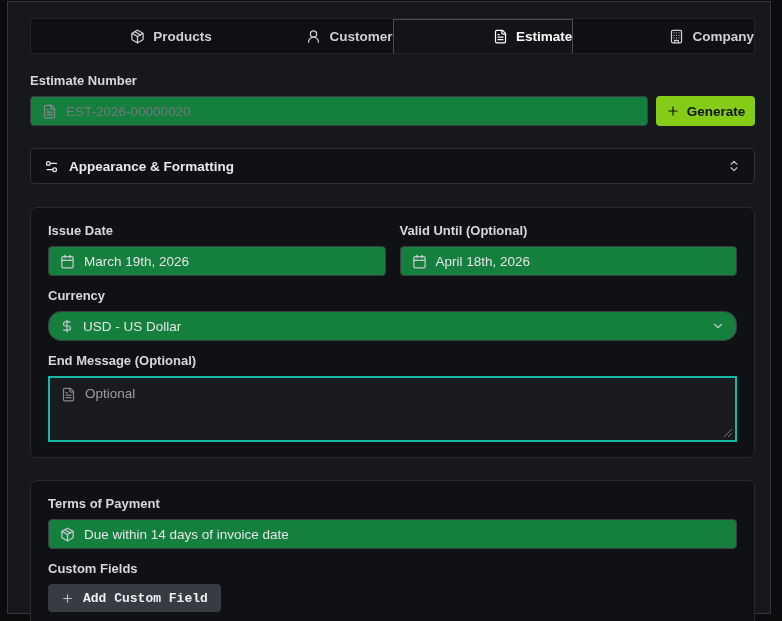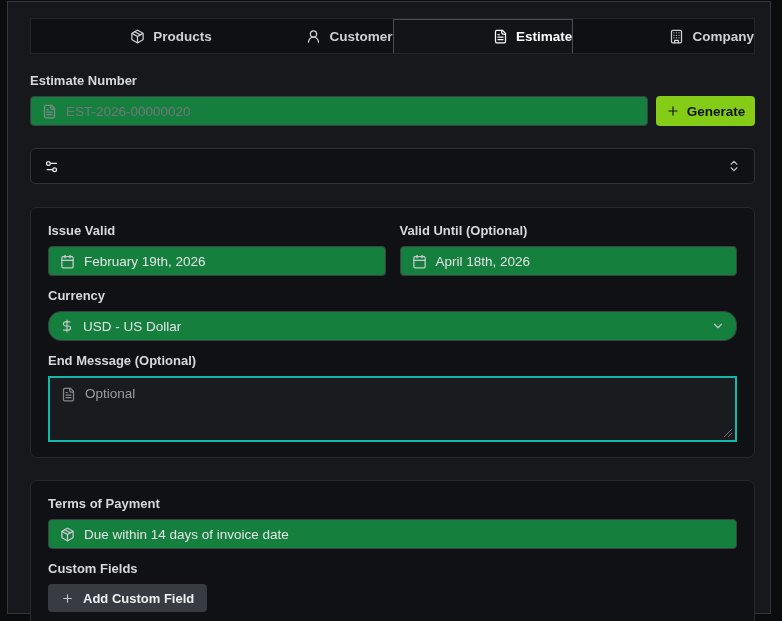--- a/index.html
+++ b/index.html
@@ -143,21 +143,21 @@
   .resize-grip { position: absolute; right: 2px; bottom: 2px; }
 
   .btn-add {
     display: inline-flex; align-items: center;
     gap: 9px;
     height: 28px;
     background: #383b41;
     border: none; border-radius: 4px;
     padding: 0 13px;
     color: #eef0f2;
-    font-family: Liberation Sans, sans-serif;
+    font-family: Liberation Mono, monospace;
     font-size: 13px; font-weight: 700;
     cursor: pointer;
   }
   .btn-add svg { color: #c2c5ca; }
 </style>
 </head>
 <body>
 
 <svg width="0" height="0" style="position:absolute">
   <defs>
@@ -264,35 +264,36 @@
             <use href="#i-plus"></use>
           </svg>
         <span>Generate</span>
       </button>
     </div>
 
     <button class="appearance">
       <svg width="15" height="15" viewBox="0 0 24 24">
           <use href="#i-sliders"></use>
         </svg>
+      <span>Appearance &amp; Formatting</span>
       <span class="spacer"></span>
       <svg width="14" height="14" viewBox="0 0 24 24" style="color:#c3c5c9">
           <use href="#i-chevud"></use>
         </svg>
     </button>
 
     <div class="card card-1">
       <div class="two-col">
         <div>
-          <label class="field-label">Issue Valid</label>
+          <label class="field-label">Issue Date</label>
           <div class="input-shell">
             <svg class="icon-bright" width="15" height="15" viewBox="0 0 24 24">
                 <use href="#i-cal"></use>
               </svg>
-            <span class="value-text">February 19th, 2026</span>
+            <span class="value-text">March 19th, 2026</span>
           </div>
         </div>
         <div>
           <label class="field-label">Valid Until (Optional)</label>
           <div class="input-shell">
             <svg class="icon-bright" width="15" height="15" viewBox="0 0 24 24">
                 <use href="#i-cal"></use>
               </svg>
             <span class="value-text">April 18th, 2026</span>
           </div>

